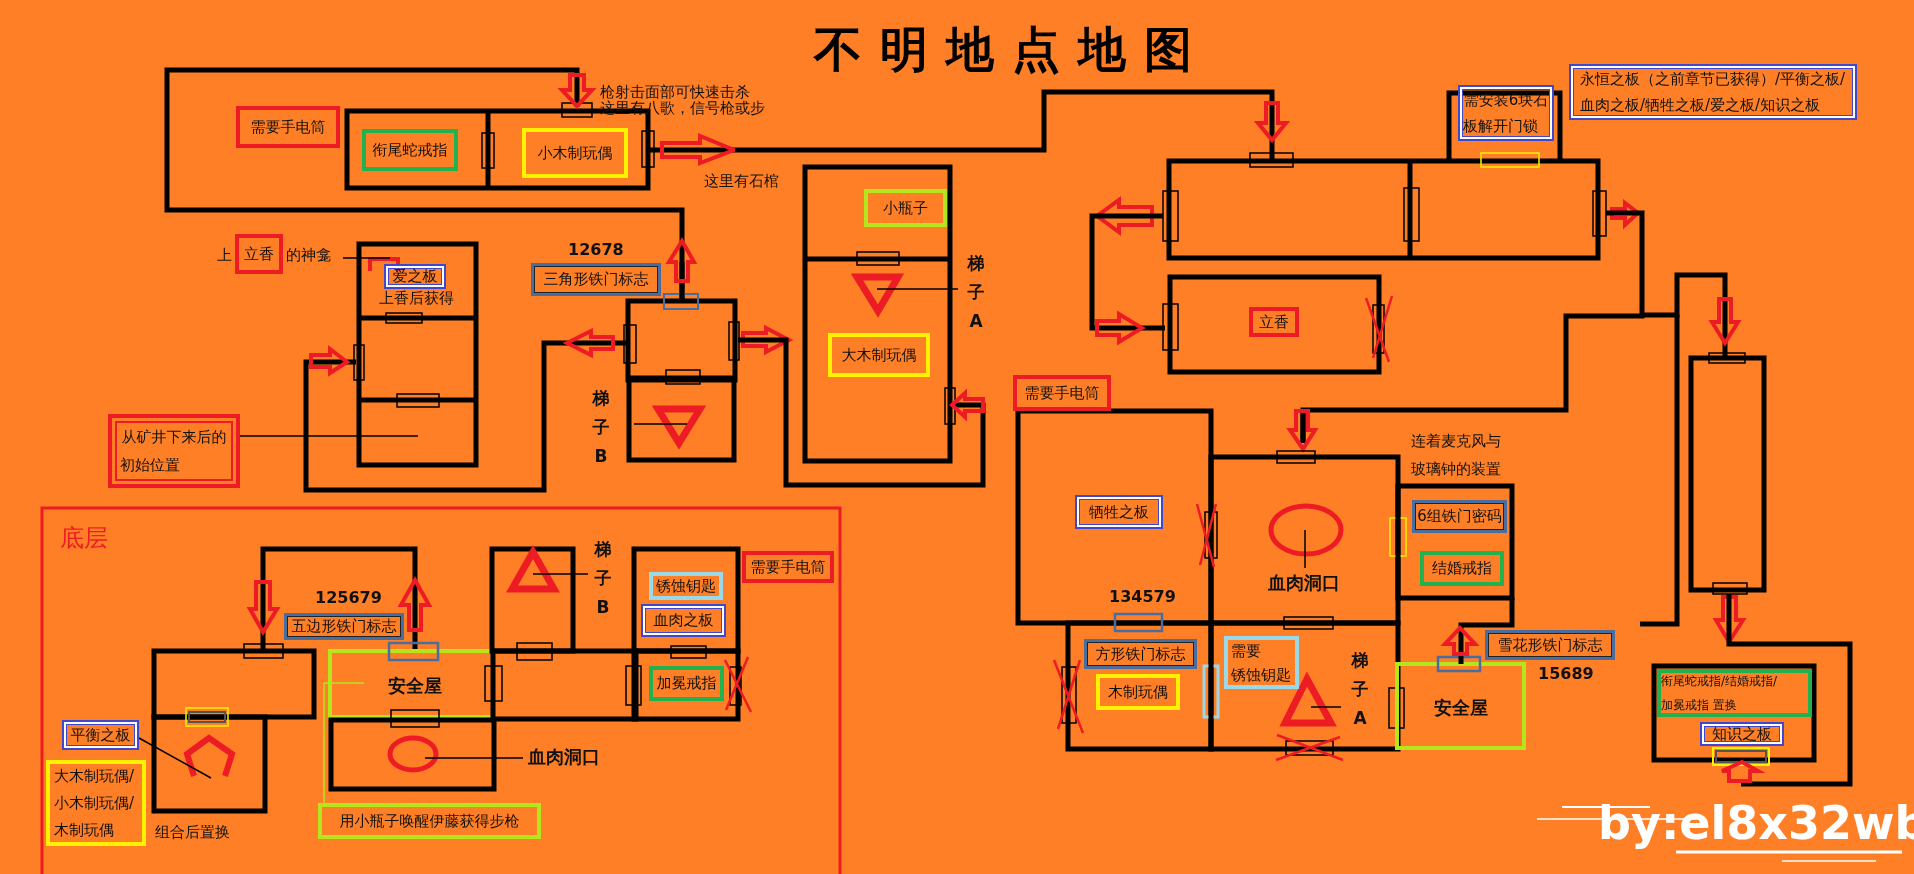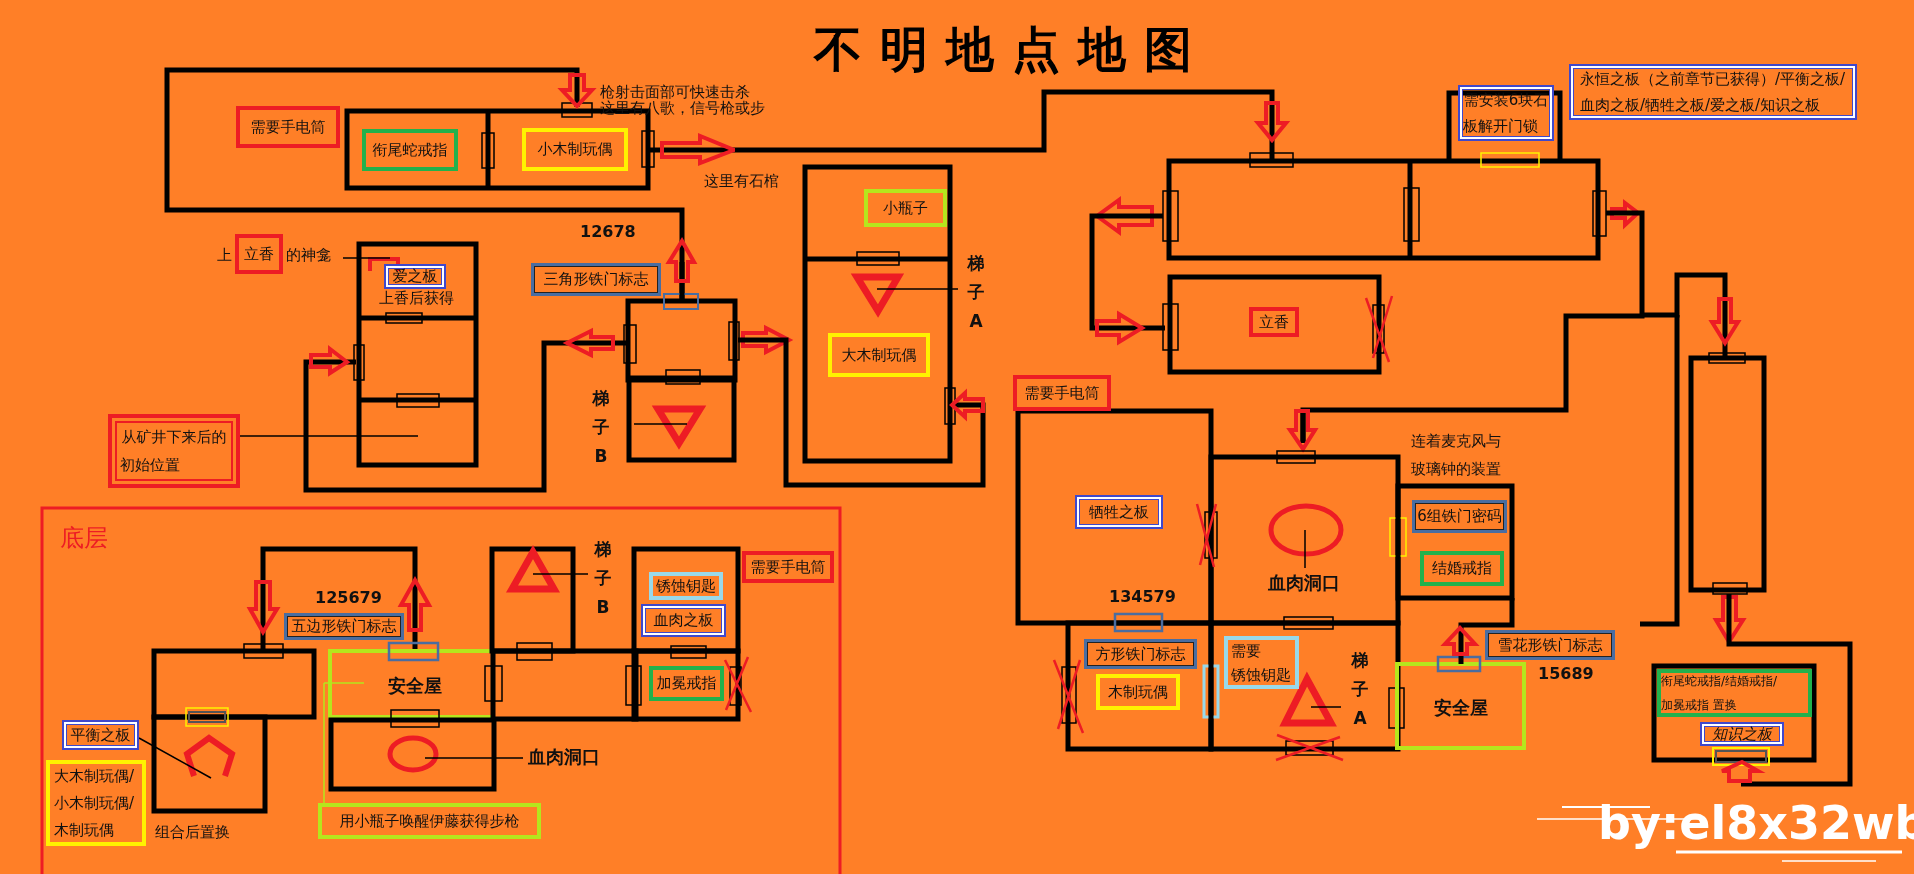--- a/index.html
+++ b/index.html
@@ -216,34 +216,34 @@
     <path stroke="#ed1c24" stroke-width="2.5" fill="none" d="M725,660 L751,712 M748,657 L726,710"></path>
   </g>
 </svg>
 
 <div class="title" style="left:814px;top:18px;">不明地点地图</div>
 
 <div class="lbl" style="left:600px;top:50px;margin-top:44px;">这里有八歌，信号枪或步</div>
 <div class="lbl" style="left:600px;top:78px;">枪射击面部可快速击杀</div>
 <div class="box red" style="left:236px;top:106px;width:104px;height:42px;">需要手电筒</div>
 <div class="box green" style="left:362px;top:129px;width:96px;height:42px;">衔尾蛇戒指</div>
-<div class="box yellow" style="left:522px;top:128px;width:106px;height:43px;">小木制玩偶</div>
+<div class="box yellow" style="left:522px;top:128px;width:106px;height:50px;">小木制玩偶</div>
 <div class="lbl" style="left:704px;top:167px;">这里有石棺</div>
 
 <div class="lbl" style="left:217px;top:241px;">上</div>
 <div class="box red" style="left:235px;top:234px;width:48px;height:40px;">立香</div>
 <div class="lbl" style="left:286px;top:241px;">的神龛</div>
 <div class="box blue" style="left:384px;top:264px;width:62px;height:25px;">爱之板</div>
 <div class="lbl" style="left:379px;top:284px;">上香后获得</div>
 <div class="box red" style="left:108px;top:414px;width:132px;height:74px;flex-direction:column;box-shadow:inset 0 0 0 3px #ff7f27, inset 0 0 0 5px #ed1c24;">
   <span>从矿井下来后的</span>
   <span style="align-self:flex-start;padding-left:8px;">初始位置</span>
 </div>
 
-<div class="num" style="left:568px;top:222px;margin-left:12px;">12678</div>
+<div class="num" style="left:568px;top:240px;">12678</div>
 <div class="box steel" style="left:531px;top:263px;width:130px;height:33px;">三角形铁门标志</div>
 <div class="lad" style="left:591px;top:384px;">
   <div>梯</div>
     <div>子</div>
     <div>B</div>
 </div>
 
 <div class="box lime" style="left:838px;top:189px;width:83px;height:38px;">小瓶子</div>
 <div class="box yellow" style="left:828px;top:333px;width:102px;height:44px;">大木制玩偶</div>
 <div class="lad" style="left:966px;top:249px;">
@@ -281,21 +281,21 @@
     <div>子</div>
     <div>A</div>
 </div>
 <div class="big" style="left:1434px;top:696px;">安全屋</div>
 <div class="box steel" style="left:1485px;top:630px;width:130px;height:30px;">雪花形铁门标志</div>
 <div class="num" style="left:1538px;top:664px;">15689</div>
 <div class="box green" style="left:1657px;top:669px;width:155px;height:48px;flex-direction:column;align-items:flex-start;line-height:24px;font-size:12px;">
   <span>衔尾蛇戒指/结婚戒指/</span>
   <span>加冕戒指  置换</span>
 </div>
-<div class="box blue" style="left:1700px;top:722px;width:84px;height:24px;font-style:italic;">知识之板</div>
+<div class="box blue" style="left:1700px;top:722px;width:84px;height:24px;">知识之板</div>
 
 <div class="floor-label" style="left:60px;top:522px;">底层</div>
 <div class="num" style="left:315px;top:588px;">125679</div>
 <div class="box steel" style="left:284px;top:613px;width:120px;height:27px;">五边形铁门标志</div>
 <div class="big" style="left:388px;top:674px;">安全屋</div>
 <div class="lad" style="left:593px;top:535px;">
   <div>梯</div>
     <div>子</div>
     <div>B</div>
 </div>

